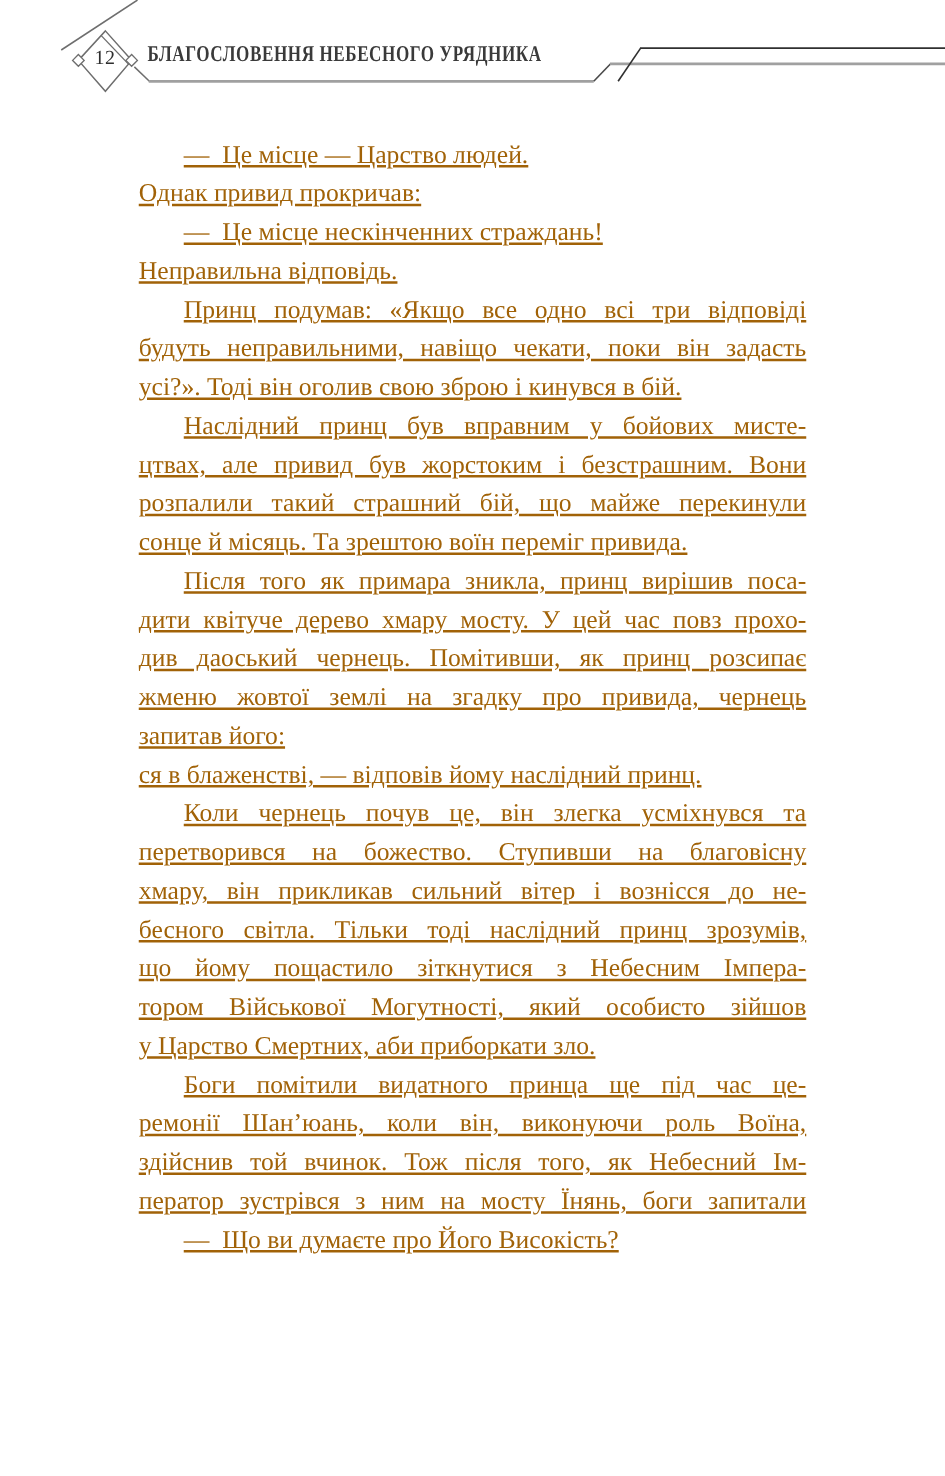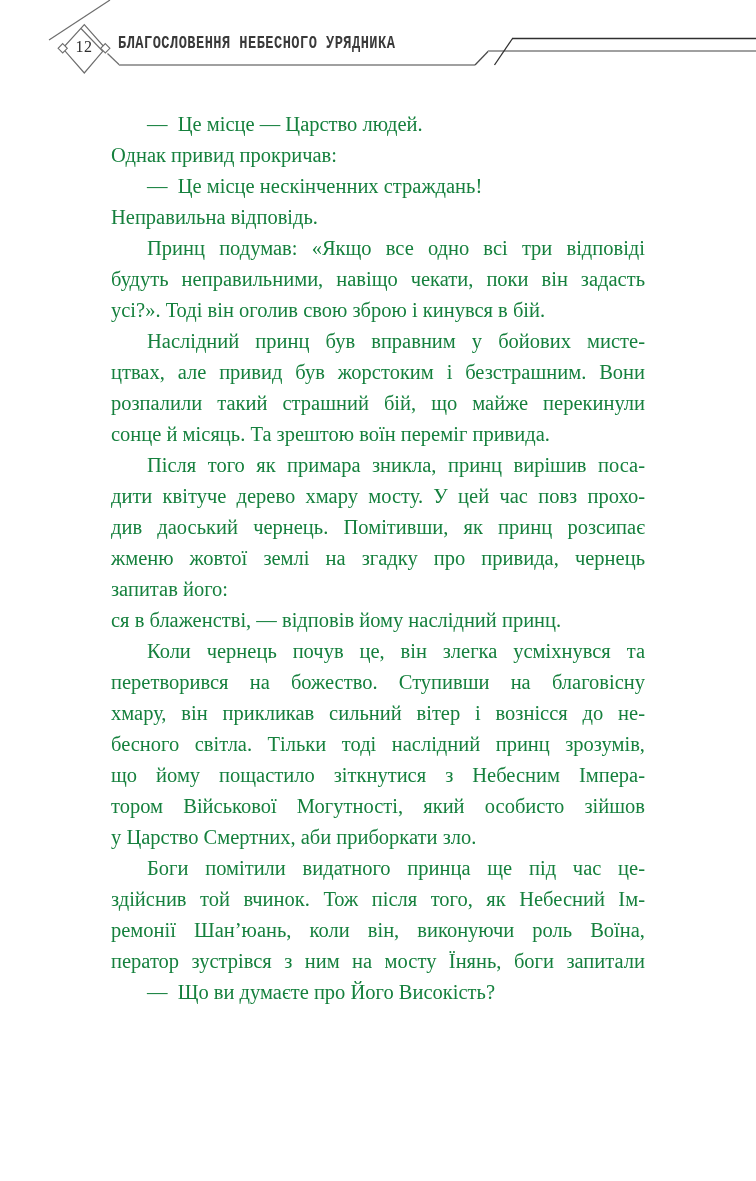--- a/index.html
+++ b/index.html
@@ -24,21 +24,21 @@
     text-align: center;
     font-family: "Liberation Serif", "DejaVu Serif", serif;
     font-size: 16px;
     color: #2e2e2e;
     letter-spacing: 0.5px;
   }
   .page-title {
     position: absolute;
     left: 118px; top: 33px;
     white-space: nowrap;
-    font-family: Liberation Mono, monospace;
+    font-family: Liberation Serif, serif;
     font-weight: bold;
     font-size: 18px;
     color: #3a3a3a;
     letter-spacing: 0.6px;
   }
   .page-title .squeeze {
     display: inline-block;
     transform: scaleX(0.76);
     transform-origin: 0 50%;
   }
@@ -83,21 +83,21 @@
     <line x1="475" y1="65" x2="488.5" y2="51" stroke="#4a4a4a" stroke-width="1.3"></line>
     <line x1="488" y1="51" x2="756" y2="51" stroke="#a0a0a0" stroke-width="2.2"></line>
     <line x1="494.5" y1="65" x2="512.5" y2="38.5" stroke="#303030" stroke-width="1.3"></line>
     <line x1="512" y1="38.5" x2="756" y2="38.5" stroke="#303030" stroke-width="1.5"></line>
   </svg>
 
   <div class="page-number">12</div>
 
   <div class="page-title" style="color: rgb(58, 58, 58);"><span class="squeeze">БЛАГОСЛОВЕННЯ НЕБЕСНОГО УРЯДНИКА</span></div>
 
-  <div class="body-text" style="color: #15803d;">
+  <div class="body-text" style="color: #a16207; text-decoration: underline;">
       <div class="line indent pend">— Це місце — Царство людей.</div>
       <div class="line pend">Однак привид прокричав:</div>
       <div class="line indent pend">— Це місце нескінченних страждань!</div>
       <div class="line pend">Неправильна відповідь.</div>
       <div class="line indent">Принц подумав: «Якщо все одно всі три відповіді</div>
       <div class="line">будуть неправильними, навіщо чекати, поки він задасть</div>
       <div class="line pend">усі?». Тоді він оголив свою зброю і кинувся в бій.</div>
       <div class="line indent">Наслідний принц був вправним у бойових мисте-</div>
       <div class="line">цтвах, але привид був жорстоким і безстрашним. Вони</div>
       <div class="line">розпалили такий страшний бій, що майже перекинули</div>
@@ -109,19 +109,19 @@
       <div class="line pend">запитав його:</div>
       <div class="line pend">ся в блаженстві, — відповів йому наслідний принц.</div>
       <div class="line indent">Коли чернець почув це, він злегка усміхнувся та</div>
       <div class="line">перетворився на божество. Ступивши на благовісну</div>
       <div class="line">хмару, він прикликав сильний вітер і вознісся до не-</div>
       <div class="line">бесного світла. Тільки тоді наслідний принц зрозумів,</div>
       <div class="line">що йому пощастило зіткнутися з Небесним Імпера-</div>
       <div class="line">тором Військової Могутності, який особисто зійшов</div>
       <div class="line pend">у Царство Смертних, аби приборкати зло.</div>
       <div class="line indent">Боги помітили видатного принца ще під час це-</div>
+      <div class="line">ремонії Шан’юань, коли він, виконуючи роль Воїна,</div>
       <div class="line">здійснив той вчинок. Тож після того, як Небесний Ім-</div>
-      <div class="line">ремонії Шан’юань, коли він, виконуючи роль Воїна,</div>
       <div class="line">ператор зустрівся з ним на мосту Їнянь, боги запитали</div>
       <div class="line indent pend">— Що ви думаєте про Його Високість?</div>
     </div>
 
 </div>
 
 </body></html>

